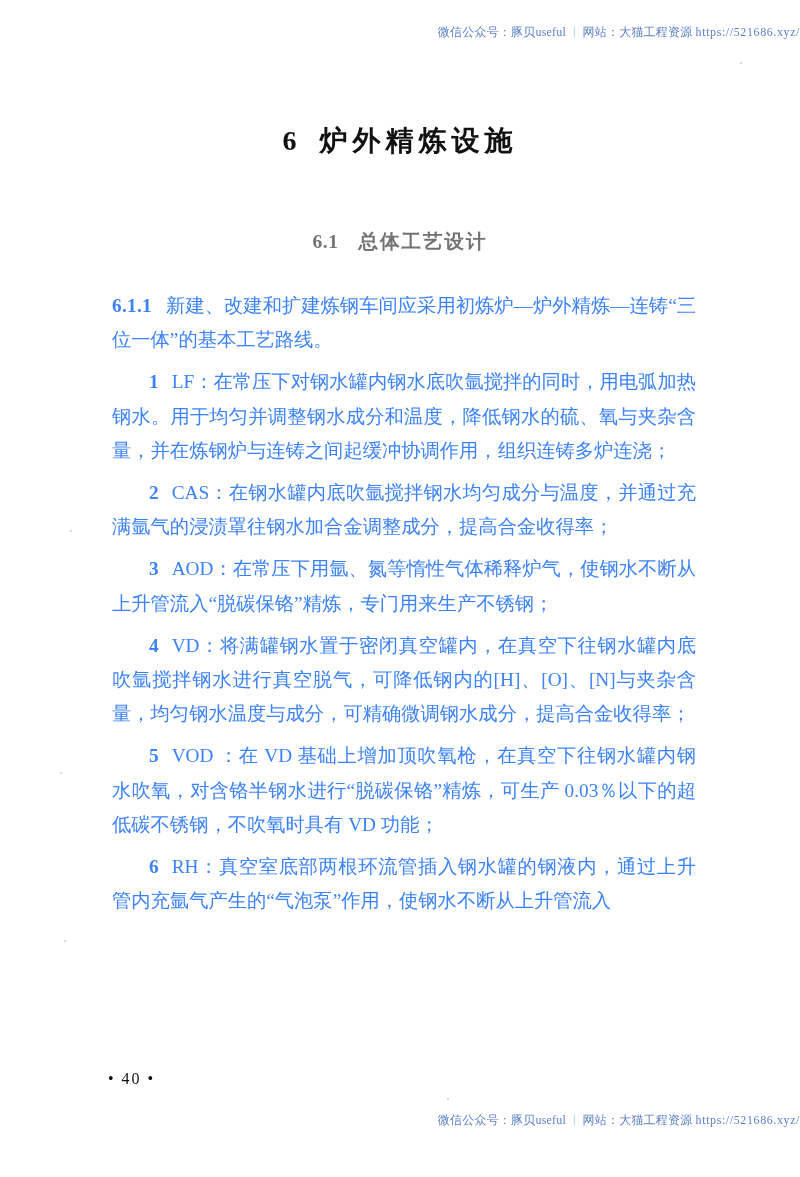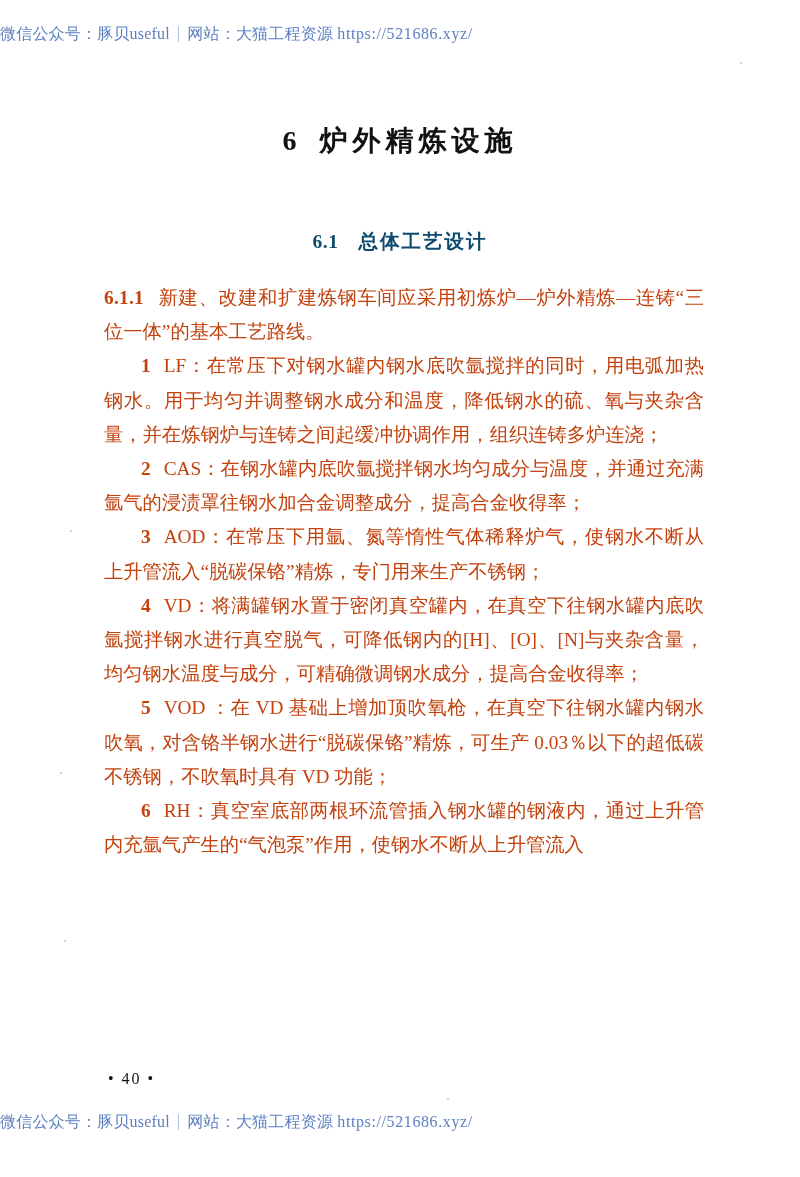--- a/index.html
+++ b/index.html
@@ -18,23 +18,23 @@
     font-family: "Liberation Serif", "DejaVu Serif", serif;
     color: #0d0d0d;
     box-sizing: border-box;
   }
 
   
   .watermark {
     position: absolute;
     left: 0;
     width: 800px;
-    text-align: left;
+    text-align: right;
     color: #5b7fc2;
-    font-size: 16px;
+    font-size: 12px;
     letter-spacing: 0.2px;
     white-space: nowrap;
     font-family: "Liberation Serif", "DejaVu Serif", serif;
   }
   .watermark .wm-seg { display: inline; }
   .watermark .wm-sep {
     display: inline-block;
     color: #9fb6dc;
     padding: 0 7px;
     transform: translateY(-1px);
@@ -65,43 +65,43 @@
   .chapter-title .txt { letter-spacing: 5px; }
 
   .section-title {
     position: absolute;
     left: 0;
     top: 228px;
     width: 800px;
     text-align: center;
     font-size: 19.5px;
     font-weight: bold;
-    color: #0c4a6e;
+    color: #737373;
   }
   .section-title .num {
     letter-spacing: 0.5px;
     margin-right: 20px;
   }
   .section-title .txt { letter-spacing: 2px; }
 
   
   .body-block {
     position: absolute;
     left: 104px;
     top: 281px;
     width: 600px;
   }
   .para {
     font-size: 19.3px;
     line-height: 34.2px;
-    color: #c2410c;
+    color: #3b82f6;
     text-align: justify;
     text-justify: inter-character;
     word-break: break-all;
-    margin: 0;
+    margin: 8px;
     letter-spacing: 0px;
   }
   .para .lead {
     font-weight: bold;
     letter-spacing: 0.3px;
     margin-right: 14px;
   }
   .para .itemnum {
     font-weight: bold;
     margin-right: 13px;

